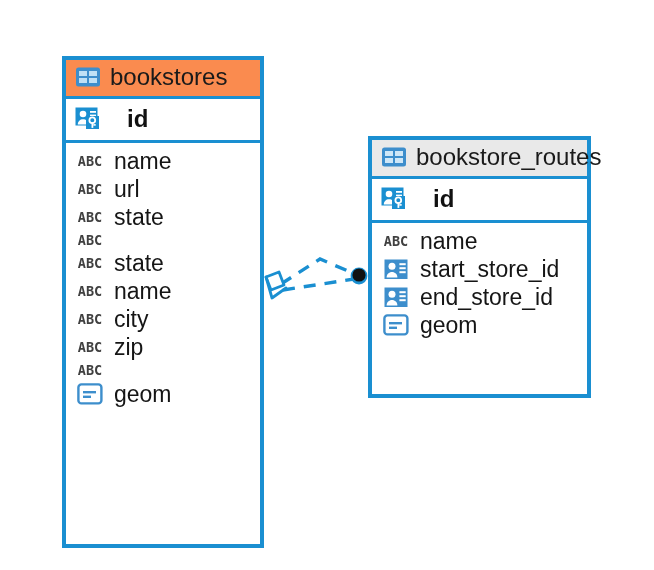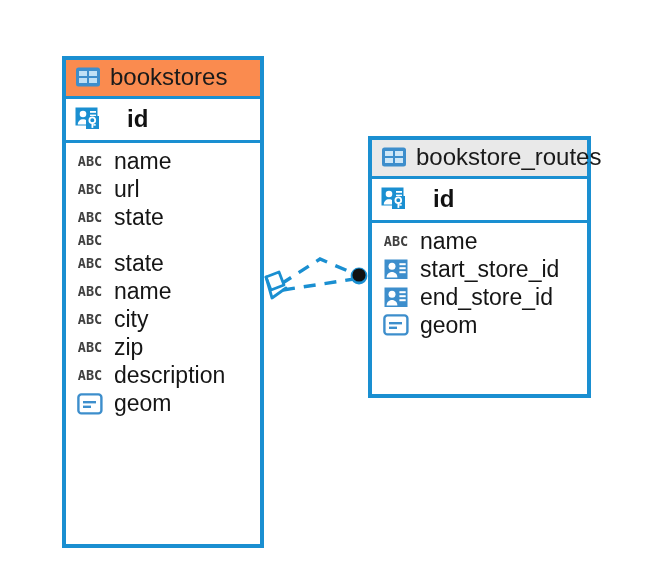--- a/index.html
+++ b/index.html
@@ -182,21 +182,20 @@
         <span class="field-name">city</span>
       </div>
 
       <div class="field-row">
         <span class="icon abc-icon">ABC</span>
         <span class="field-name">zip</span>
       </div>
 
       <div class="field-row">
         <span class="icon abc-icon">ABC</span>
-        <span class="field-name">description</span>
       </div>
 
       <div class="field-row">
         <span class="icon" style="width:30px;">
           <svg width="26" height="22" viewBox="0 0 26 22" aria-hidden="true">
             <rect x="1.4" y="1.4" width="23" height="19" rx="3" fill="none" stroke="#3d8ecc" stroke-width="2.4"></rect>
             <rect x="6" y="8" width="13" height="2.4" fill="#3d8ecc"></rect>
             <rect x="6" y="12.6" width="8" height="2.4" fill="#3d8ecc"></rect>
           </svg>
         </span>

